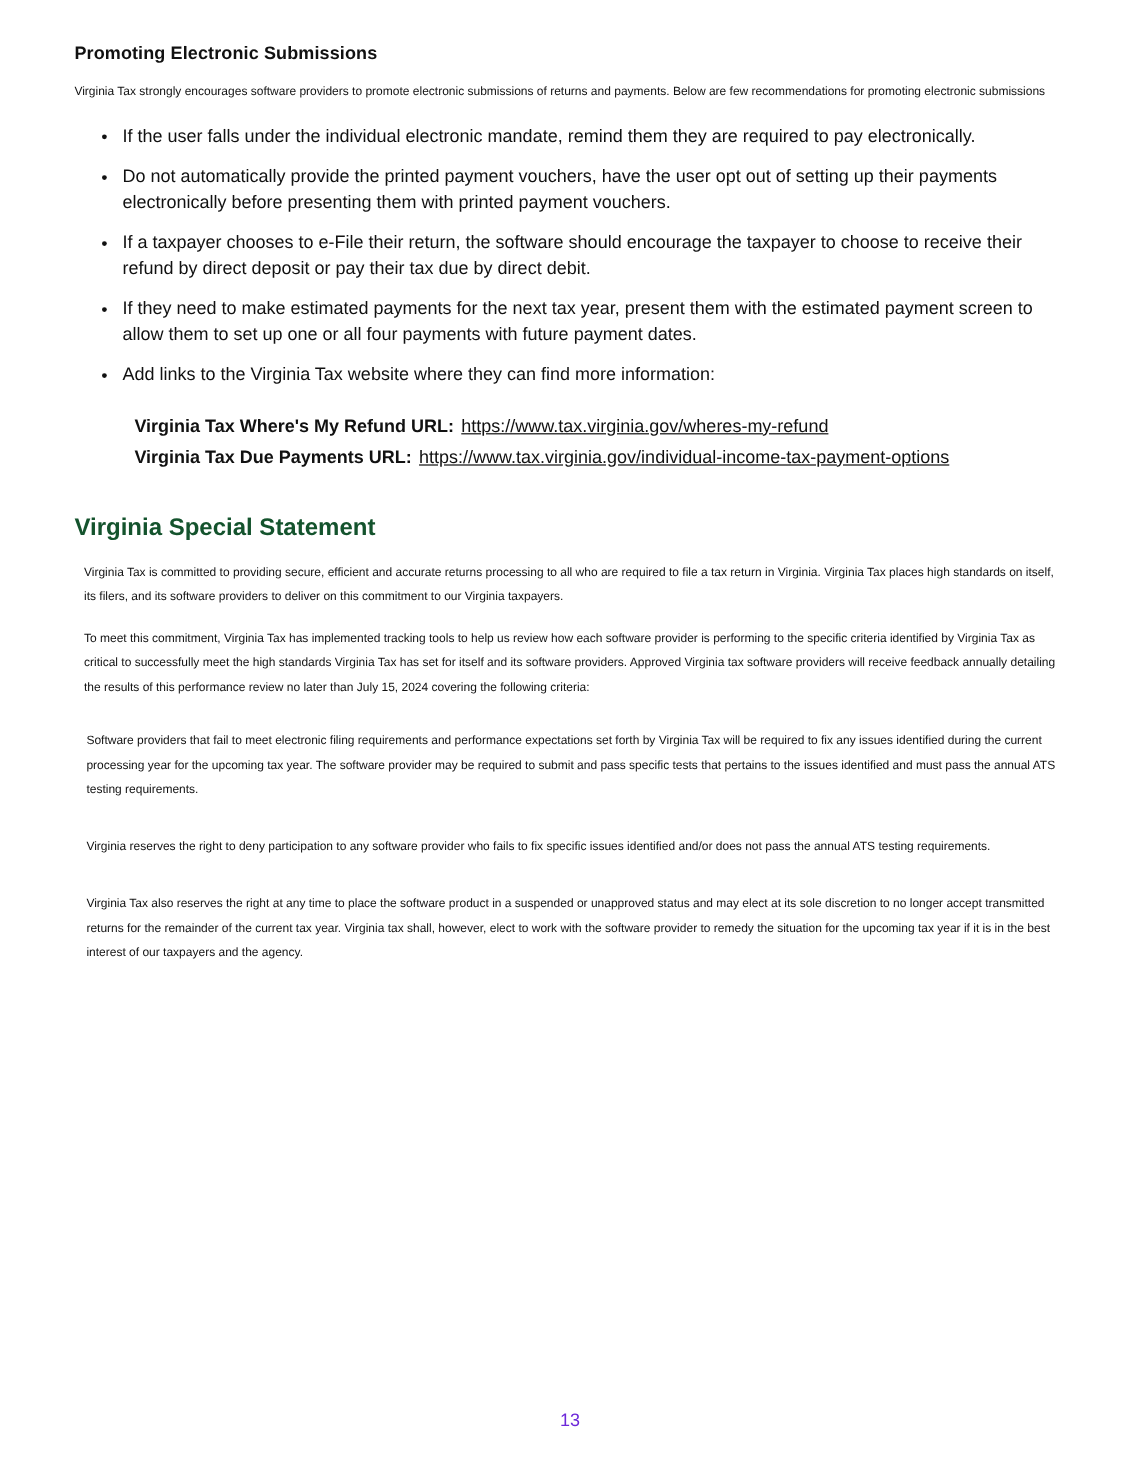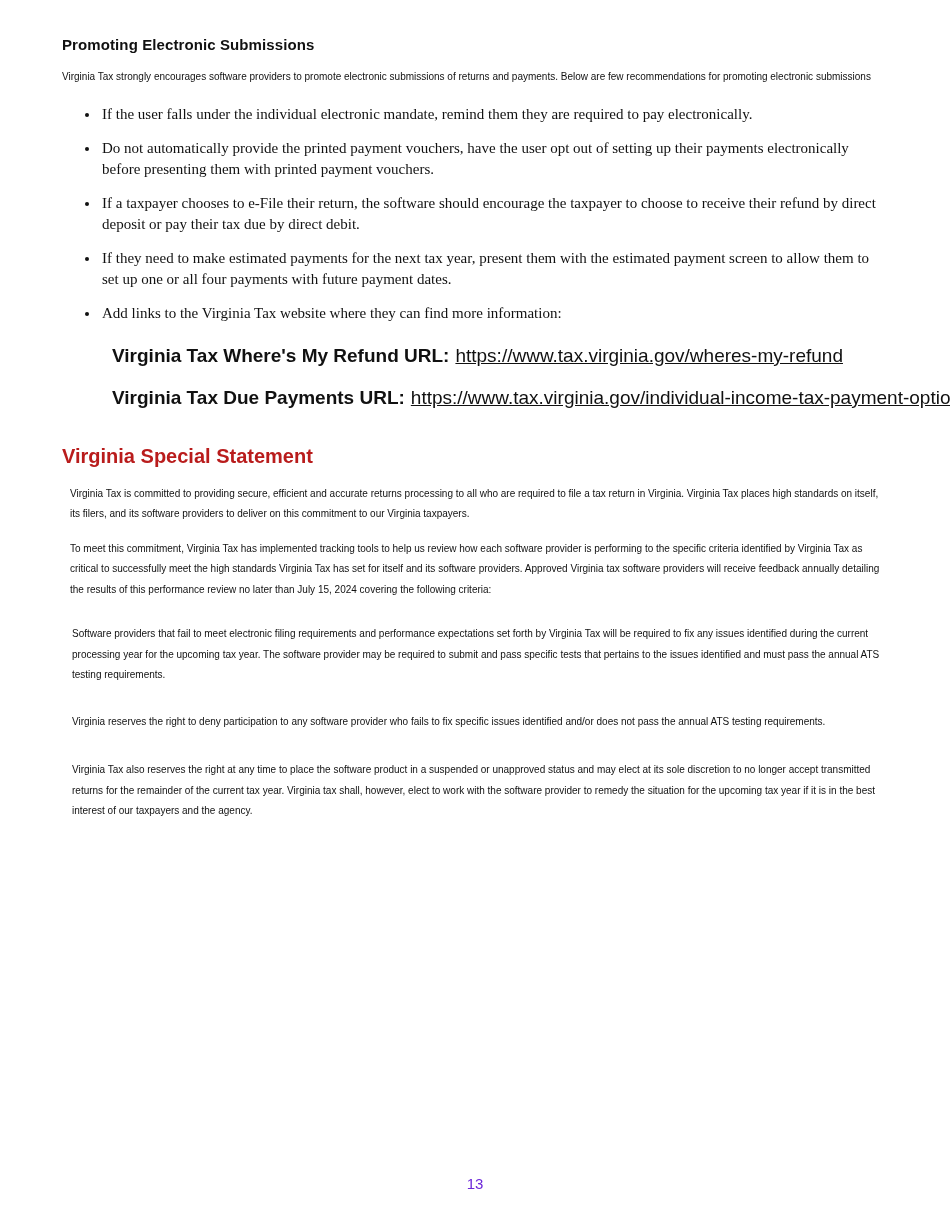--- a/index.html
+++ b/index.html
@@ -35,45 +35,43 @@
   ul.bullets {
     list-style: disc;
     margin: 16px 0 0 0;
     padding-left: 38px;
   }
   ul.bullets li {
     font-size: 15px;
     line-height: 20.5px;
     margin-bottom: 14px;
     padding-left: 2px;
-    font-family: Liberation Serif, serif;
   }
   .links-block {
     margin-left: 50px;
     margin-top: 19px;
   }
   .link-row {
-    font-size: 19px;
+    font-size: 15px;
     line-height: 26px;
     white-space: nowrap;
-    margin-top: 16px;
   }
   .link-label {
     font-weight: 700;
     margin-right: 6px;
   }
   a.doc-link {
     color: #111111;
     text-decoration: underline;
     cursor: pointer;
   }
   .section-heading-blue {
     font-size: 20px;
     font-weight: 700;
-    color: #b91c1c;
+    color: #14532d;
     margin-top: 34px;
     margin-bottom: 16px;
   }
   .special p.body-text {
     padding-left: 8px;
   }
   .special p.pre-list {
     margin-bottom: 24px;
   }
   ul.criteria {

